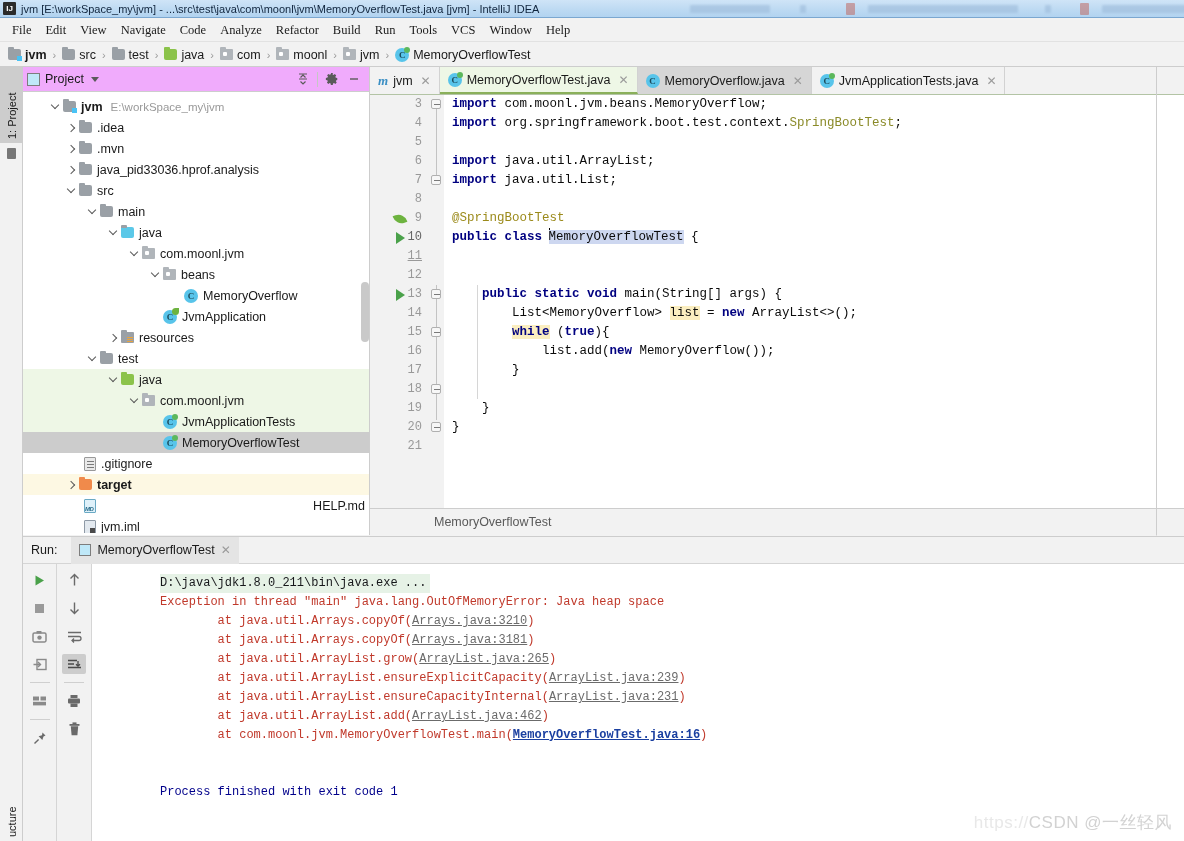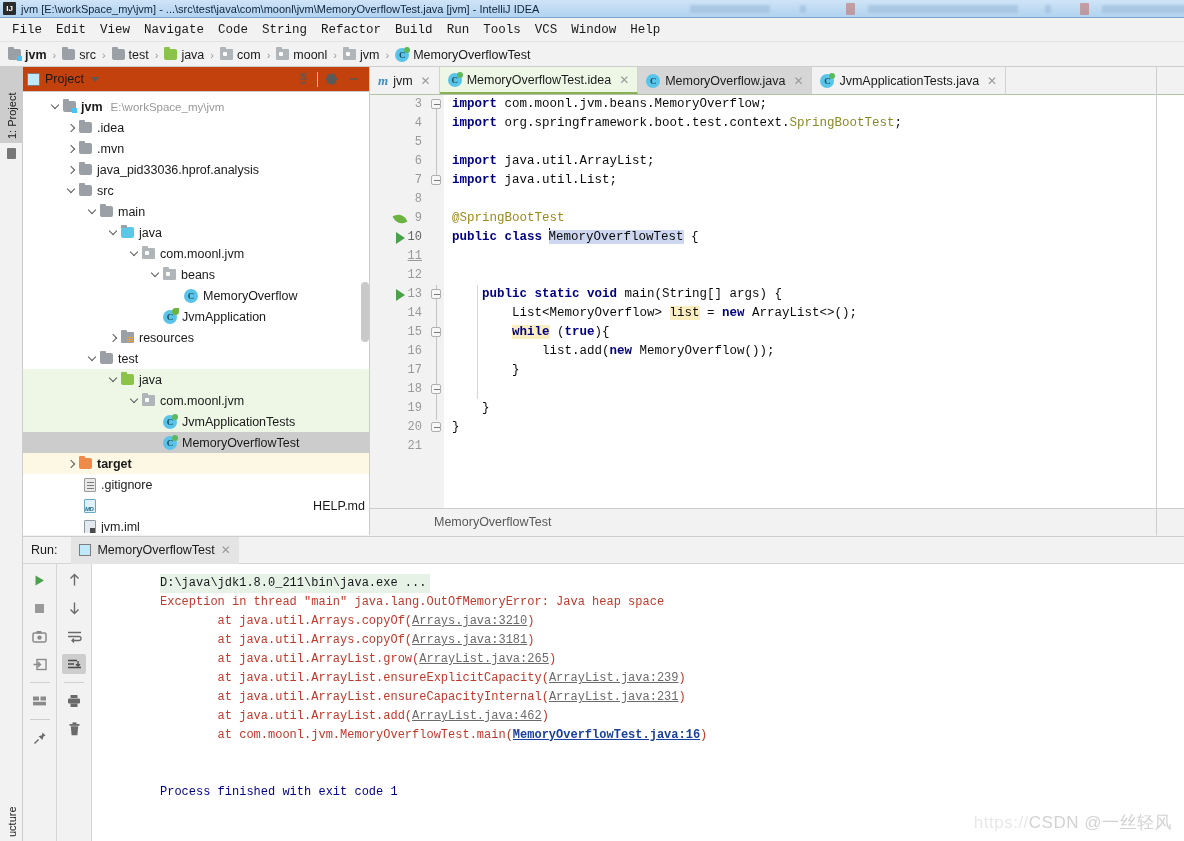--- a/index.html
+++ b/index.html
@@ -34,21 +34,21 @@
   .blur-red { position: absolute; top: 3px; width: 9px; height: 12px; background: #c06a63; filter: blur(0.7px); border-radius: 1px; }
 
   
   .menubar {
     position: absolute; left: 0; top: 19px; width: 1184px; height: 23px;
     background: #f2f2f2; border-bottom: 1px solid #e2e2e2;
     display: flex; align-items: center; padding-left: 5px;
   }
   .menu-item {
     font-size: 12.5px; color: #1a1a1a; padding: 2px 7px; cursor: default;
-    white-space: nowrap; font-family: Liberation Mono, monospace;
+    white-space: nowrap; font-family: Liberation Serif, serif;
   }
 
   
   .navbar {
     position: absolute; left: 0; top: 43px; width: 1184px; height: 24px;
     background: #f2f2f2; border-bottom: 1px solid #cdcdcd;
     display: flex; align-items: center; padding-left: 8px; gap: 0;
   }
   .crumb { display: flex; align-items: center; font-size: 12.5px; color: #1a1a1a; }
   .crumb .lbl { margin-left: 4px; white-space: nowrap; }
@@ -109,21 +109,21 @@
   }
   .vtab.active { background: #cdcdcd; }
   .vtab .fico { width: 11px; height: 9px; background: #777; border-radius: 1px; transform: rotate(90deg); }
 
   
   .project-panel {
     position: absolute; left: 23px; top: 67px; width: 347px; height: 468px;
     background: #ffffff; border-right: 1px solid #cdcdcd;
   }
   .panel-head {
-    height: 25px; background: #c2410c; border-bottom: 1px solid #cdcdcd;
+    height: 25px; background: #f0abfc; border-bottom: 1px solid #cdcdcd;
     display: flex; align-items: center; padding: 0 4px;
   }
   .panel-head .ph-ico {
     width: 13px; height: 13px; border: 1.5px solid #7d7d7d; background: #bfe8f8; margin-right: 5px;
   }
   .panel-head .ph-title { font-size: 12.5px; color: #1a1a1a; }
   .caret-down {
     width: 0; height: 0; border-left: 4px solid transparent; border-right: 4px solid transparent;
     border-top: 5px solid #5a5a5a; margin-left: 7px;
   }
@@ -271,21 +271,21 @@
     <div class="title-icon">IJ</div>
     <div class="title-text">jvm [E:\workSpace_my\jvm] - ...\src\test\java\com\moonl\jvm\MemoryOverflowTest.java [jvm] - IntelliJ IDEA</div>
   </div>
 
   <div class="menubar">
     <div class="menu-item">File</div>
     <div class="menu-item">Edit</div>
     <div class="menu-item">View</div>
     <div class="menu-item">Navigate</div>
     <div class="menu-item">Code</div>
-    <div class="menu-item">String</div>
+    <div class="menu-item">Analyze</div>
     <div class="menu-item">Refactor</div>
     <div class="menu-item">Build</div>
     <div class="menu-item">Run</div>
     <div class="menu-item">Tools</div>
     <div class="menu-item">VCS</div>
     <div class="menu-item">Window</div>
     <div class="menu-item">Help</div>
   </div>
 
   <div class="navbar">
@@ -487,33 +487,33 @@
       <div class="tree-row green" style="padding-left:140px;">
         <span class="class-ico test">C</span>
         <span class="tlabel">JvmApplicationTests</span>
       </div>
 
       <div class="tree-row selected" style="padding-left:140px;">
         <span class="class-ico test">C</span>
         <span class="tlabel">MemoryOverflowTest</span>
       </div>
 
-      <div class="tree-row yellow" style="padding-left:40px;">
-        <span class="arrow">
-            <i class="chev right"></i>
-          </span>
-        <span class="folder-ico orange"></span>
-        <span class="tlabel" style="font-weight:bold;">target</span>
-      </div>
-
       <div class="tree-row" style="padding-left:61px;">
         <span class="file-ico">
             <i class="lines"></i>
           </span>
         <span class="tlabel">.gitignore</span>
+      </div>
+
+      <div class="tree-row yellow" style="padding-left:40px;">
+        <span class="arrow">
+            <i class="chev right"></i>
+          </span>
+        <span class="folder-ico orange"></span>
+        <span class="tlabel" style="font-weight:bold;">target</span>
       </div>
 
       <div class="tree-row" style="padding-left:61px;justify-content:space-between;">
         <span class="file-ico md">
             <i class="tag">MD</i>
           </span>
         <span class="tlabel">HELP.md</span>
       </div>
 
       <div class="tree-row" style="padding-left:61px;">
@@ -528,21 +528,21 @@
   <div class="editor-area">
 
     <div class="tabbar">
       <div class="etab">
         <span class="m-ico">m</span>
         <span>jvm</span>
         <span class="x">✕</span>
       </div>
       <div class="etab active">
         <span class="class-ico test">C</span>
-        <span>MemoryOverflowTest.idea</span>
+        <span>MemoryOverflowTest.java</span>
         <span class="x">✕</span>
       </div>
       <div class="etab inactive-gray">
         <span class="class-ico">C</span>
         <span>MemoryOverflow.java</span>
         <span class="x">✕</span>
       </div>
       <div class="etab">
         <span class="class-ico test">C</span>
         <span>JvmApplicationTests.java</span>

